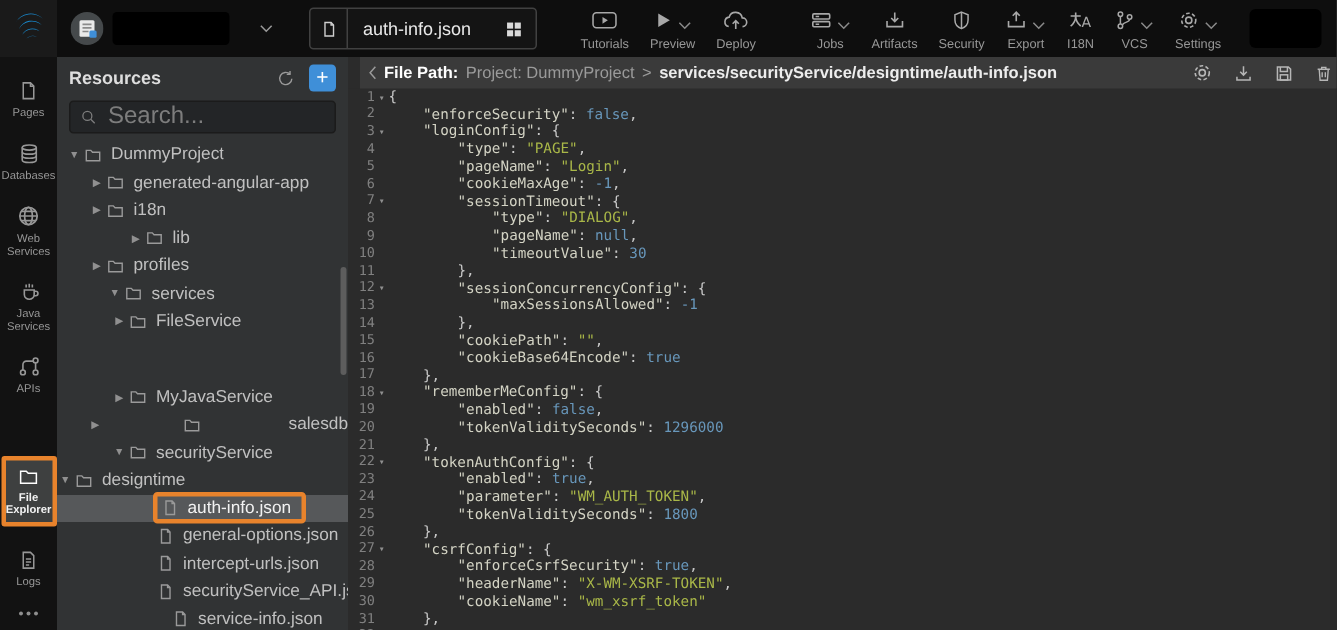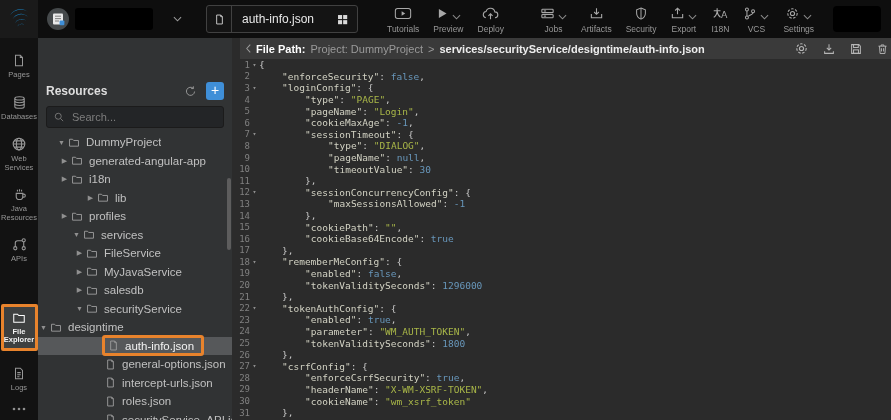--- a/index.html
+++ b/index.html
@@ -31,26 +31,26 @@
   
   .rail{position:absolute;left:0;top:38px;width:38px;height:382px;background:#121212;display:flex;flex-direction:column;align-items:center;z-index:4;}
   .rail-item{display:flex;flex-direction:column;align-items:center;text-align:center;color:#979797;cursor:pointer;margin-top:15px;width:36px;}
   .rail-item .rlabel{font-size:7.5px;line-height:8.5px;margin-top:3px;}
   .rail-item.active{background:#3e4040;border:3px solid #e8832c;border-radius:2px;padding:4px 0 3px;width:31px;color:#fff;margin-top:40px;}
   .rail-item.active .rlabel{color:#f2f2f2;font-weight:bold;}
   .rail-more{margin-top:auto;margin-bottom:8px;color:#8f8f8f;cursor:pointer;}
 
   
   .panel{position:absolute;left:38px;top:38px;width:194px;height:382px;background:#313334;display:flex;flex-direction:column;z-index:3;}
-  .panel-head{height:28px;display:flex;align-items:center;padding:0 8px;gap:9px;flex:none;margin-top:39px;}
+  .panel-head{height:28px;display:flex;align-items:center;padding:0 8px;gap:9px;flex:none;}
   .panel-title{font-size:12px;font-weight:bold;color:#dedede;flex:1;}
   .rbtn{color:#9a9a9a;cursor:pointer;}
   .add-btn{width:18px;height:18px;background:#3f8fd8;border-radius:3px;color:#fff;font-size:14px;line-height:17px;text-align:center;cursor:pointer;}
   .search-box{margin:1px 8px 5px;height:20px;background:#232527;border:1px solid #1b1b1b;border-radius:3px;display:flex;align-items:center;padding:0 6px;gap:5px;flex:none;color:#7d7d7d;}
-  .search-input{flex:1;background:transparent;border:none;outline:none;font-size:11px;color:#bdbdbd;font-family:"Liberation Sans",sans-serif;min-width:0;}
+  .search-input{flex:1;background:transparent;border:none;outline:none;font-size:16px;color:#bdbdbd;font-family:"Liberation Sans",sans-serif;min-width:0;}
   .search-input::placeholder{color:#7d7d7d;}
   .tree{flex:1;overflow:hidden;}
   .trow{height:18.5px;display:flex;align-items:center;font-size:11.5px;color:#c0c0c0;white-space:nowrap;cursor:pointer;}
   .trow .arrow{width:11px;font-size:7px;color:#909090;text-align:center;flex:none;}
   .trow .ficon{color:#9a9a9a;margin-right:5px;flex:none;display:flex;}
   .trow .tlab{overflow:hidden;}
   .trow.sel{background:#56585a;color:#f2f2f2;}
   .hl-box{display:flex;align-items:center;border:3px solid #e8832c;border-radius:3px;padding:0 7px 0 2px;margin-left:-2px;height:15px;}
   .scroll-thumb{position:absolute;right:1px;top:140px;width:4px;height:72px;background:#5d5d5d;border-radius:2px;}
 
@@ -306,21 +306,21 @@
       <div class="rlabel">Web Services</div>
     </div>
     <div class="rail-item">
       <span class="icon">
         <svg viewBox="0 0 16 16" width="15" height="15">
           <path d="M4.5 6.8 H11.5 V10 A3.5 3.3 0 0 1 8 13.3 A3.5 3.3 0 0 1 4.5 10 Z" stroke="currentColor" fill="none"></path>
           <path d="M11.5 7.6 H12.6 A1.6 1.6 0 0 1 12.6 10.8 H11.3" stroke="currentColor" fill="none"></path>
           <path d="M5.8 2.8 V4.9 M8 2.3 V4.9 M10.2 2.8 V4.9" stroke="currentColor" fill="none"></path>
         </svg>
       </span>
-      <div class="rlabel">Java Resources</div>
+      <div class="rlabel">Java Services</div>
     </div>
     <div class="rail-item">
       <span class="icon">
         <svg viewBox="0 0 16 16" width="15" height="15">
           <circle cx="3.5" cy="12" r="1.7" stroke="currentColor" fill="none"></circle>
           <circle cx="12.5" cy="3.5" r="1.7" stroke="currentColor" fill="none"></circle>
           <circle cx="12.5" cy="12" r="1.7" stroke="currentColor" fill="none"></circle>
           <path d="M3.5 10.3 V6.5 A2.5 2.5 0 0 1 6 4 H10.7 M12.5 5.3 V10.2" stroke="currentColor" fill="none"></path>
         </svg>
       </span>
@@ -366,21 +366,21 @@
   <div class="search-box">
     <span class="icon">
         <svg viewBox="0 0 16 16" width="12" height="12">
           <circle cx="7" cy="7" r="4" stroke="currentColor" fill="none"></circle>
           <line x1="10" y1="10" x2="13.5" y2="13.5" stroke="currentColor"></line>
         </svg>
       </span>
     <input class="search-input" placeholder="Search..." style="">
   </div>
   <div class="tree">
-      <div class="trow" style="padding-left: 18px; align-items: center;">
+      <div class="trow" style="padding-left: 6px; align-items: center;">
         <span class="arrow">▼</span>
         <span class="icon ficon">
           <svg viewBox="0 0 16 16" width="14" height="13">
             <path d="M2.5 12.5 V4 H6.2 L7.6 5.5 H13.5 V12.5 Z" stroke="currentColor" fill="none"></path>
           </svg>
         </span>
         <span class="tlab">DummyProject</span>
       </div>
       <div class="trow" style="padding-left: 21px;">
         <span class="arrow">▶</span>
@@ -429,30 +429,30 @@
       </div>
       <div class="trow" style="padding-left: 36px;">
         <span class="arrow">▶</span>
         <span class="icon ficon">
           <svg viewBox="0 0 16 16" width="14" height="13">
             <path d="M2.5 12.5 V4 H6.2 L7.6 5.5 H13.5 V12.5 Z" stroke="currentColor" fill="none"></path>
           </svg>
         </span>
         <span class="tlab">FileService</span>
       </div>
-      <div class="trow" style="padding-left: 36px;">
+      <div class="trow" style="padding-left: 36px; margin-top: 32px;">
         <span class="arrow">▶</span>
         <span class="icon ficon">
           <svg viewBox="0 0 16 16" width="14" height="13">
             <path d="M2.5 12.5 V4 H6.2 L7.6 5.5 H13.5 V12.5 Z" stroke="currentColor" fill="none"></path>
           </svg>
         </span>
         <span class="tlab">MyJavaService</span>
       </div>
-      <div class="trow" style="padding-left: 36px;">
+      <div class="trow" style="padding-left: 20px; justify-content: space-between;">
         <span class="arrow">▶</span>
         <span class="icon ficon">
           <svg viewBox="0 0 16 16" width="14" height="13">
             <path d="M2.5 12.5 V4 H6.2 L7.6 5.5 H13.5 V12.5 Z" stroke="currentColor" fill="none"></path>
           </svg>
         </span>
         <span class="tlab">salesdb</span>
       </div>
       <div class="trow" style="padding-left: 36px;">
         <span class="arrow">▼</span>
@@ -493,29 +493,20 @@
         <span class="tlab">general-options.json</span>
       </div>
       <div class="trow" style="padding-left: 66px;">
         <span class="icon ficon">
           <svg viewBox="0 0 16 16" width="13" height="13">
             <path d="M4.5 2.5 H9.5 L11.5 4.5 V13.5 H4.5 Z" stroke="currentColor" fill="none"></path>
             <path d="M9.5 2.5 V4.5 H11.5" stroke="currentColor" fill="none"></path>
           </svg>
         </span>
         <span class="tlab">intercept-urls.json</span>
-      </div>
-      <div class="trow" style="padding-left: 66px;">
-        <span class="icon ficon">
-          <svg viewBox="0 0 16 16" width="13" height="13">
-            <path d="M4.5 2.5 H9.5 L11.5 4.5 V13.5 H4.5 Z" stroke="currentColor" fill="none"></path>
-            <path d="M9.5 2.5 V4.5 H11.5" stroke="currentColor" fill="none"></path>
-          </svg>
-        </span>
-        <span class="tlab">roles.json</span>
       </div>
       <div class="trow" style="padding-left: 66px;">
         <span class="icon ficon">
           <svg viewBox="0 0 16 16" width="13" height="13">
             <path d="M4.5 2.5 H9.5 L11.5 4.5 V13.5 H4.5 Z" stroke="currentColor" fill="none"></path>
             <path d="M9.5 2.5 V4.5 H11.5" stroke="currentColor" fill="none"></path>
           </svg>
         </span>
         <span class="tlab">securityService_API.json</span>
       </div>

